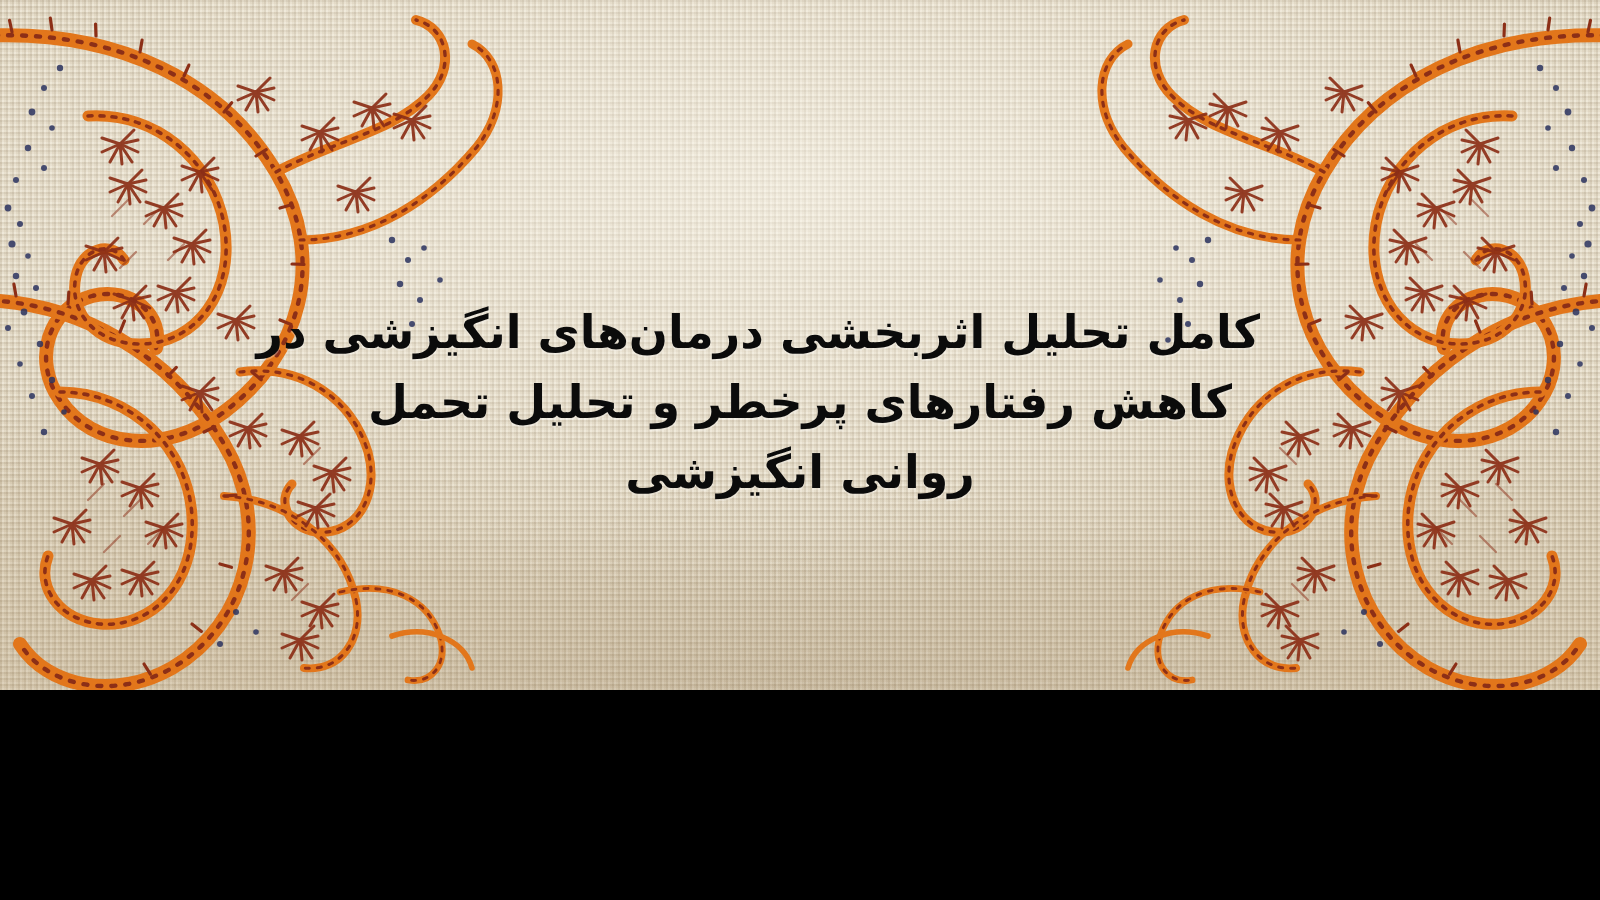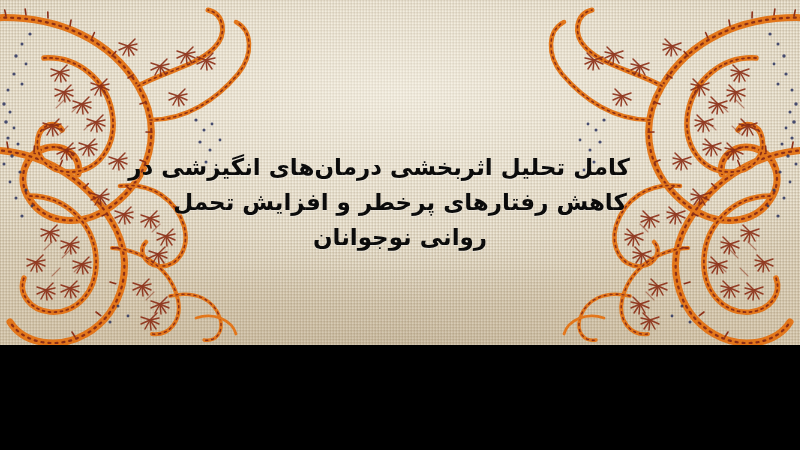--- a/index.html
+++ b/index.html
@@ -485,17 +485,17 @@
         <use href="#tassel" x="586" y="-5"></use>
         <use href="#tassel" x="648" y="-4"></use>
         <use href="#tassel" x="710" y="-2"></use>
         <use href="#tassel" x="772" y="0"></use>
       </g>
     </svg>
   </div>
 
   <div class="title-block">
     <span class="title-line">کامل تحلیل اثربخشی درمان‌های انگیزشی در</span>
-    <span class="title-line">کاهش رفتارهای پرخطر و افزایش تحمل</span>
-    <span class="title-line">روانی نوجوانان</span>
+    <span class="title-line">کاهش رفتارهای پرخطر و تحلیل تحمل</span>
+    <span class="title-line">روانی انگیزشی</span>
   </div>
 
 </div>
 
 </body></html>

